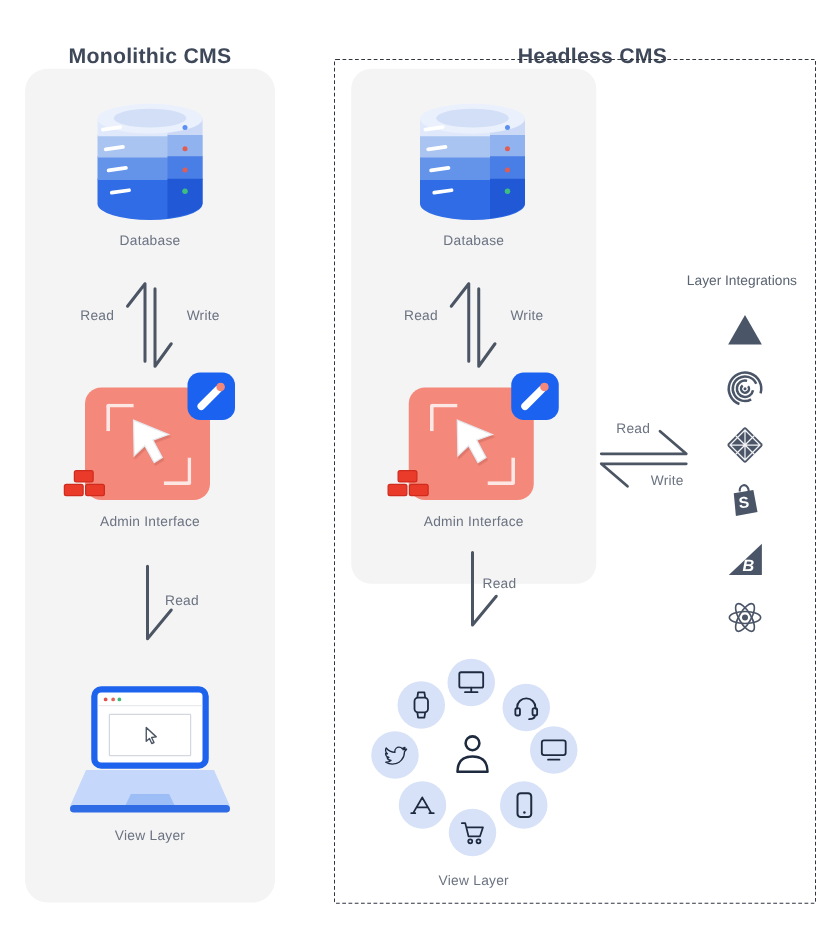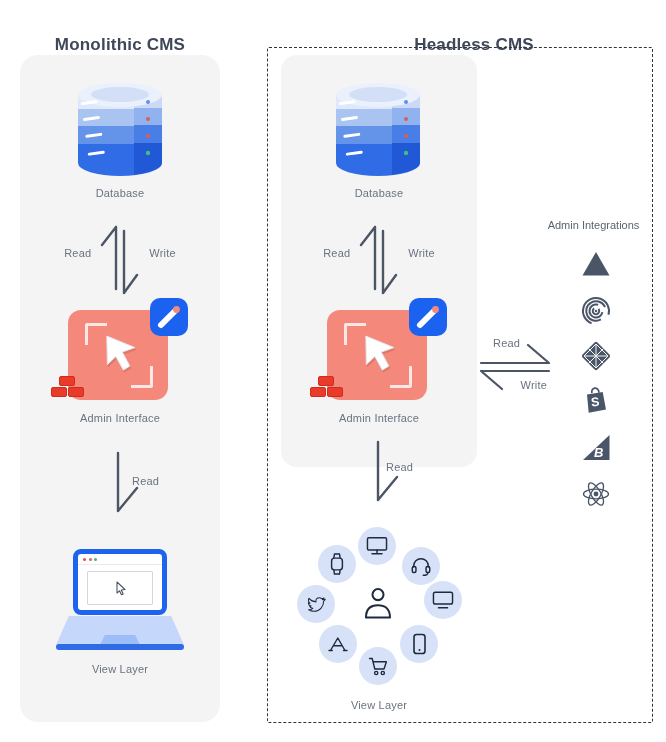--- a/index.html
+++ b/index.html
@@ -224,21 +224,21 @@
     <span class="lbl lbl-read">Read</span>
     <svg width="72" height="52" viewBox="0 0 72 52">
       <g stroke="#4b5563" stroke-width="2.2" fill="none" stroke-linecap="round" stroke-linejoin="round">
         <path d="M2 24 H70 M70 24 L49 6"></path>
         <path d="M2 32 H70 M2 32 L23 50"></path>
       </g>
     </svg>
     <span class="lbl lbl-write">Write</span>
   </div>
 
-  <div class="int-title">Admin Integrations</div>
+  <div class="int-title">Layer Integrations</div>
   <div class="int-col">
     <div class="int-icon">
       <svg width="32" height="32" viewBox="0 0 32 32">
           <polygon points="16,4 29.5,27.5 2.5,27.5" fill="#4a5568"></polygon>
         </svg>
     </div>
     <div class="int-icon">
       <svg width="32" height="32" viewBox="0 0 32 32">
         <g fill="none" stroke="#4a5568" stroke-width="2">
           <circle cx="16" cy="17" r="3.2" stroke-dasharray="15 6" transform="rotate(-40 16 17)"></circle>

